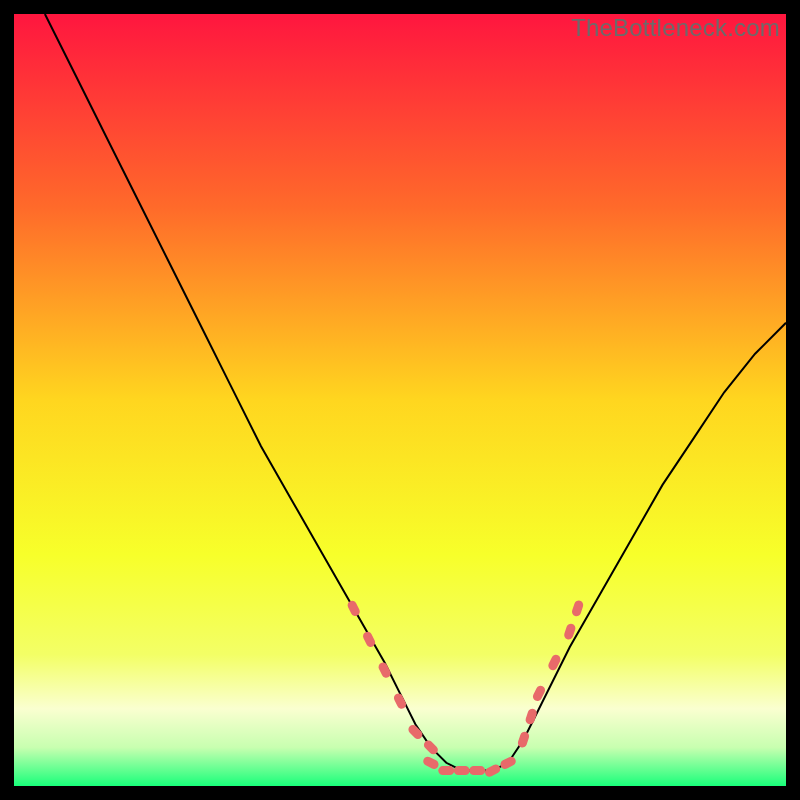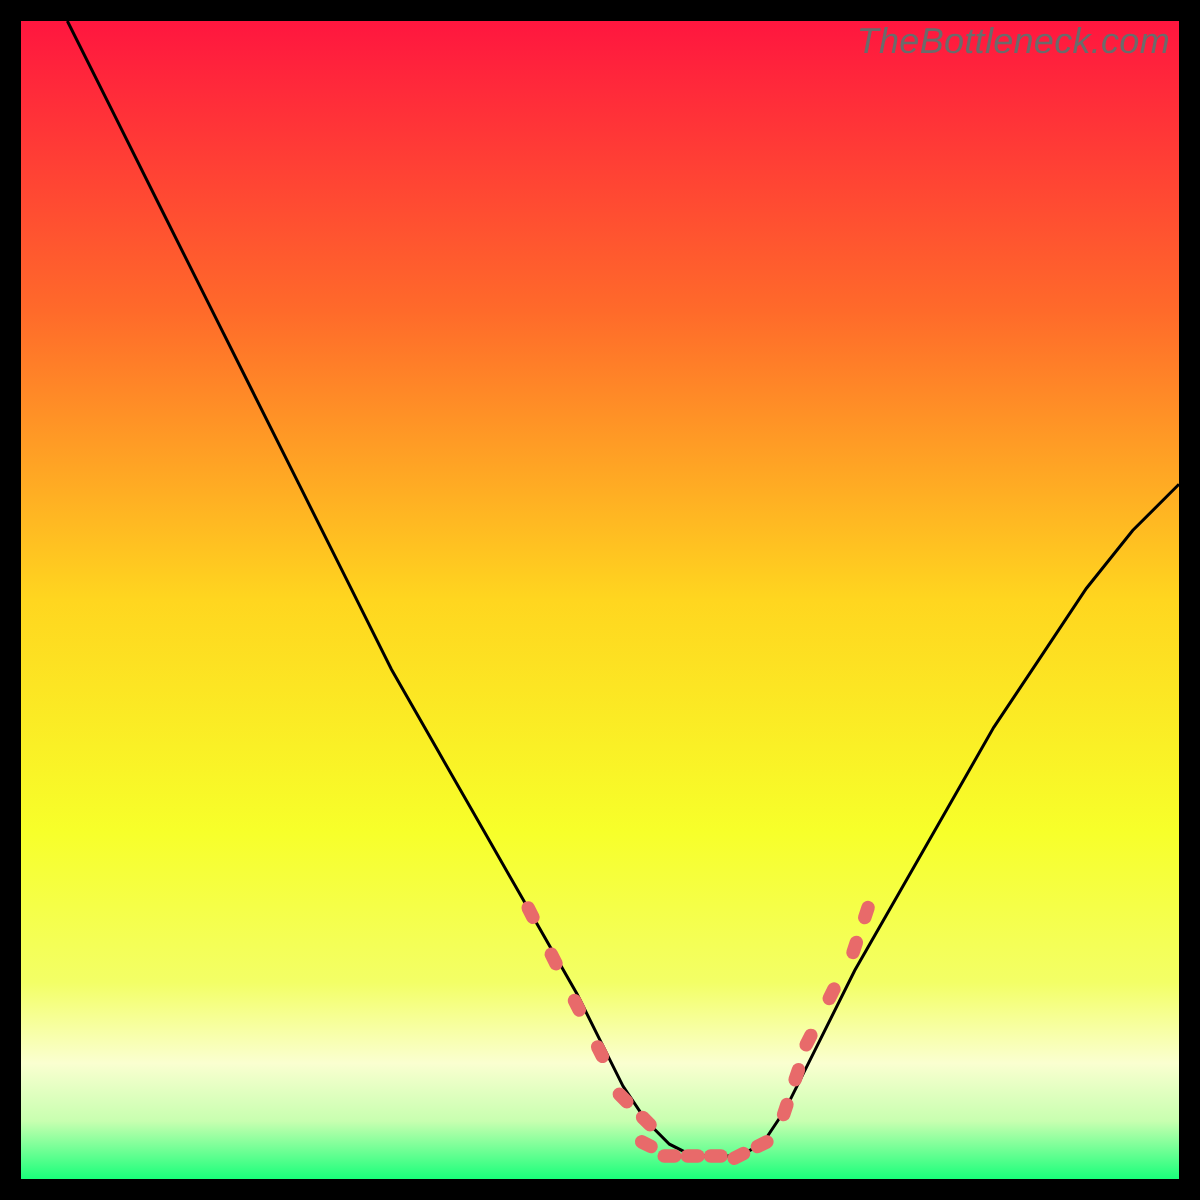--- a/index.html
+++ b/index.html
@@ -11,21 +11,20 @@
     overflow: hidden;
     font-family: Arial, Helvetica, sans-serif;
   }
   .frame {
     position: absolute;
     left: 14px;
     top: 14px;
     width: 772px;
     height: 628px;
     background: #000000;
-    font-style: italic;
   }
   .plot-area {
     position: absolute;
     left: 0;
     top: 0;
     width: 772px;
     height: 772px;
   }
   .watermark {
     position: absolute;

